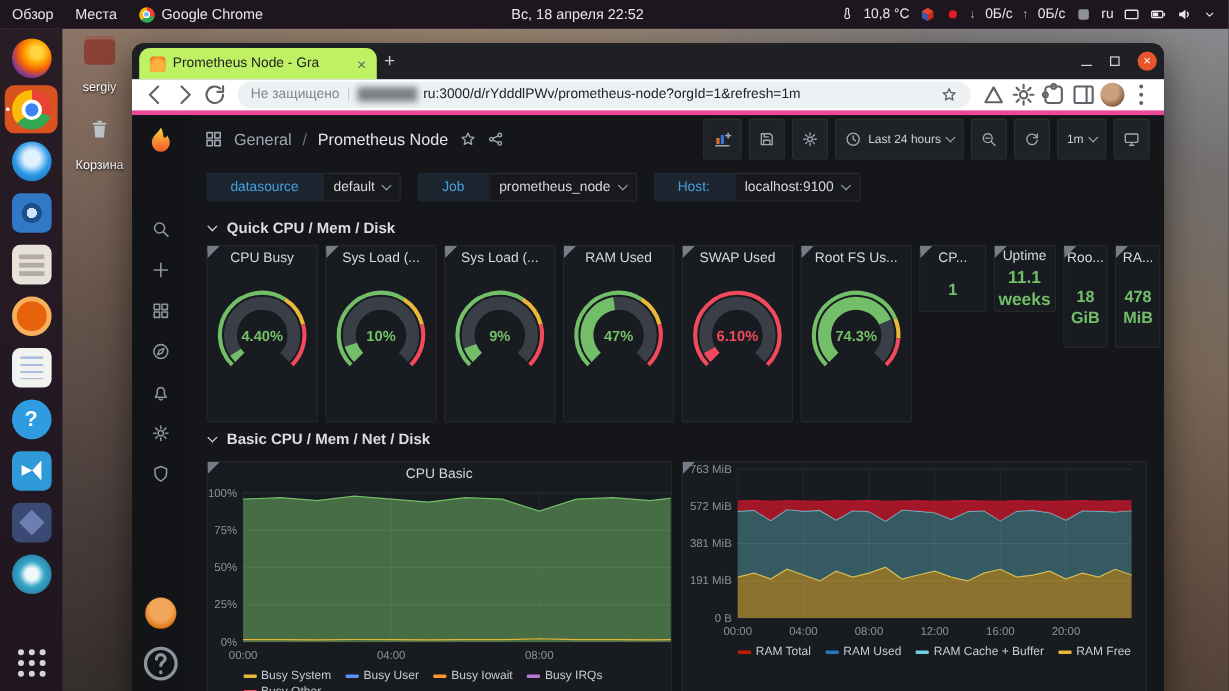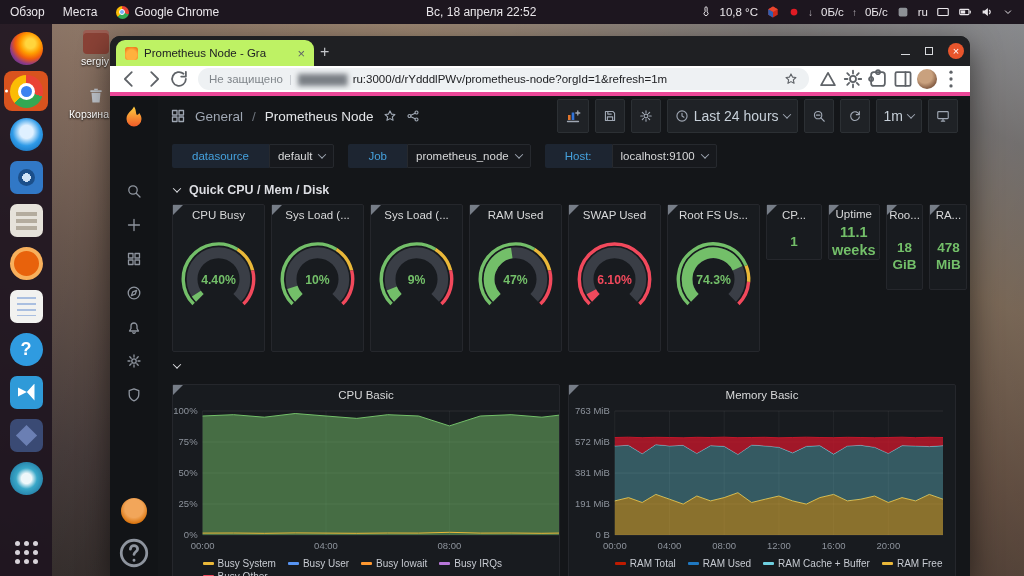--- a/index.html
+++ b/index.html
@@ -40,21 +40,21 @@
   .di-help::after{content:"?";position:absolute;inset:0;display:flex;align-items:center;justify-content:center;color:#fff;font-weight:700;font-size:18px}
   .di-vscode{background:#2f9ad8}
   .di-vscode::after{content:"";position:absolute;left:8px;top:8px;width:17px;height:17px;background:#fff;clip-path:polygon(100% 0,100% 100%,55% 50%,0 78%,0 22%,55% 50%)}
   .di-boxes{background:#3a4a74}
   .di-boxes::after{content:"";position:absolute;inset:9px;background:#6b7fb3;transform:rotate(45deg)}
   .di-player{border-radius:50%;background:radial-gradient(circle at 50% 50%,#eef7fa 0 22%,#39a7c8 45%,#16628f 100%)}
   .apps-grid{display:grid;grid-template-columns:repeat(3,5px);grid-template-rows:repeat(3,5px);gap:4px}
   .apps-grid b{width:5px;height:5px;border-radius:50%;background:#d7d3d9}
   
   #desktop-icons{position:absolute;left:57px;top:30px;width:52px;display:flex;flex-direction:column;gap:16px;z-index:10}
-  .dicon{display:flex;flex-direction:column;align-items:flex-end;gap:1px;color:#fff;font-size:10.5px;text-shadow:0 1px 2px #000}
+  .dicon{display:flex;flex-direction:column;align-items:center;gap:13px;color:#fff;font-size:10.5px;text-shadow:0 1px 2px #000}
   .icon-home{width:26px;height:24px;background:#8a4236;border-radius:4px;box-shadow:inset 0 3px 0 rgba(255,255,255,.15)}
   .icon-trash{width:26px;height:24px}
   
   #chrome-window{position:absolute;left:110px;top:36px;width:860px;height:540px;border-radius:10px 10px 0 0;overflow:hidden;box-shadow:0 10px 30px rgba(0,0,0,.55);display:flex;flex-direction:column;z-index:20;background:#141619}
   #tabstrip{height:30px;background:#1f2023;display:flex;align-items:flex-end;padding:0 6px;flex:none}
   .tab{height:26px;width:198px;background:#bef264;border-radius:9px 9px 0 0;display:flex;align-items:center;gap:6px;padding:0 9px;font-size:11.5px;color:#202124}
   .tab-title{flex:1;white-space:nowrap;overflow:hidden}
   .tab-close{color:#5f6368;font-size:13px}
   .favicon{width:13px;height:13px;border-radius:3px;background:radial-gradient(circle at 50% 62%,#ffb13d 0 50%,#e8590c 100%);flex:none}
   .newtab{color:#c4c7cb;font-size:16px;margin:0 6px 5px}
@@ -78,21 +78,21 @@
   .sb-ico{width:40px;height:34px;color:#8e949e;display:flex;align-items:center;justify-content:center}
   .sb-bottom{margin-top:auto;display:flex;flex-direction:column;align-items:center;gap:12px}
   .sb-avatar{width:26px;height:26px;border-radius:50%;background:radial-gradient(circle at 50% 40%,#f2a65a 0 45%,#d9730d 75%,#8a4a12 100%)}
   #gf-main{flex:1;display:flex;flex-direction:column;min-width:0;overflow:hidden}
   #gf-nav{height:40px;display:flex;align-items:center;padding:0 12px;gap:9px;flex:none}
   .crumb-folder{color:#9fa7b3;font-size:13.5px}
   .crumb-sep{color:#6c727b;font-size:13.5px}
   .crumb-title{color:#e3e5e8;font-size:13.5px;font-weight:500}
   .nav-ico{color:#9fa7b3}
   .nav-right{margin-left:auto;display:flex;align-items:center;gap:6px}
-  .gf-btn{height:26px;min-width:26px;display:inline-flex;align-items:center;justify-content:center;background:#1f2226;border:1px solid #2c3034;border-radius:2px;color:#9fa7b3;gap:5px;padding:16px 7px;font-size:14px}
+  .gf-btn{height:26px;min-width:26px;display:inline-flex;align-items:center;justify-content:center;background:#1f2226;border:1px solid #2c3034;border-radius:2px;color:#9fa7b3;gap:5px;padding:16px 7px;font-size:10px}
   .gf-btn .txt{color:#c7d0d9}
   .caret{width:6px;height:6px;border-right:1.5px solid #9fa7b3;border-bottom:1.5px solid #9fa7b3;transform:rotate(45deg) translate(-1px,-1px);display:inline-block}
   #gf-vars{height:40px;display:flex;align-items:center;gap:14px;padding:0 14px;flex:none}
   .var-item{display:flex;align-items:center;height:24px;font-size:11.5px}
   .var-label{background:#1d2531;color:#45a1dd;padding:0 20px;height:24px;display:flex;align-items:center;border-radius:2px 0 0 2px}
   .var-value{background:#17191d;border:1px solid #26292e;color:#d8d9da;padding:0 8px;height:24px;display:flex;align-items:center;gap:7px;border-radius:0 2px 2px 0}
   .rowhdr{height:28px;display:flex;align-items:center;gap:9px;padding:0 16px;color:#dcdde2;font-size:12.5px;font-weight:700;flex:none}
   .rowhdr .caret{border-color:#dcdde2}
   #gauges-row{display:flex;gap:6px;padding:0 14px;height:148px;flex:none}
   .panel{background:#181b1f;border:1px solid #25272c;border-radius:2px;position:relative}
@@ -614,20 +614,21 @@
                 </div>
                 <div class="panel stat-panel">
                   <div class="ptitle">SW...</div>
                   <div class="stat-value">2 GiB</div>
                 </div>
               </div>
             </div>
           </div>
         <div class="rowhdr">
           <span class="caret"></span>
+          <span>Basic CPU / Mem / Net / Disk</span>
         </div>
         <div id="charts-row">
             <div class="panel chart-panel">
               <div class="ptitle">CPU Basic</div>
               <svg width="780" height="150" style="display:block">
                 <line x1="29.6" y1="6" x2="29.6" y2="130" stroke="rgba(255,255,255,0.05)"></line>
                 <line x1="153.0" y1="6" x2="153.0" y2="130" stroke="rgba(255,255,255,0.05)"></line>
                 <line x1="276.4" y1="6" x2="276.4" y2="130" stroke="rgba(255,255,255,0.05)"></line>
                 <line x1="399.8" y1="6" x2="399.8" y2="130" stroke="rgba(255,255,255,0.05)"></line>
                 <line x1="523.2" y1="6" x2="523.2" y2="130" stroke="rgba(255,255,255,0.05)"></line>
@@ -669,21 +670,20 @@
                   <i style="background: rgb(184, 119, 217);"></i>
                   <span>Busy IRQs</span>
                 </span>
                 <span class="litem">
                   <i style="background: rgb(242, 73, 92);"></i>
                   <span>Busy Other</span>
                 </span>
               </div>
             </div>
             <div class="panel chart-panel">
-              <div class="ptitle">Memory Basic</div>
               <svg width="384" height="150" style="display:block">
                 <line x1="45.8" y1="6" x2="45.8" y2="130" stroke="rgba(255,255,255,0.05)"></line>
                 <line x1="100.5" y1="6" x2="100.5" y2="130" stroke="rgba(255,255,255,0.05)"></line>
                 <line x1="155.2" y1="6" x2="155.2" y2="130" stroke="rgba(255,255,255,0.05)"></line>
                 <line x1="209.9" y1="6" x2="209.9" y2="130" stroke="rgba(255,255,255,0.05)"></line>
                 <line x1="264.6" y1="6" x2="264.6" y2="130" stroke="rgba(255,255,255,0.05)"></line>
                 <line x1="319.3" y1="6" x2="319.3" y2="130" stroke="rgba(255,255,255,0.05)"></line>
                 <line x1="45.800000000000004" y1="130.0" x2="374" y2="130.0" stroke="rgba(255,255,255,0.08)"></line>
                 <line x1="45.800000000000004" y1="99.0" x2="374" y2="99.0" stroke="rgba(255,255,255,0.08)"></line>
                 <line x1="45.800000000000004" y1="68.1" x2="374" y2="68.1" stroke="rgba(255,255,255,0.08)"></line>

